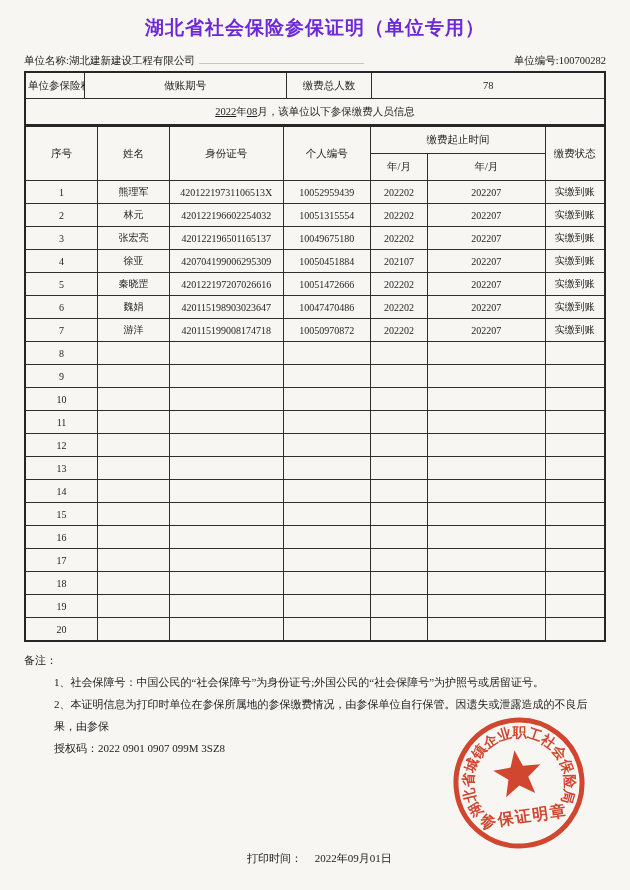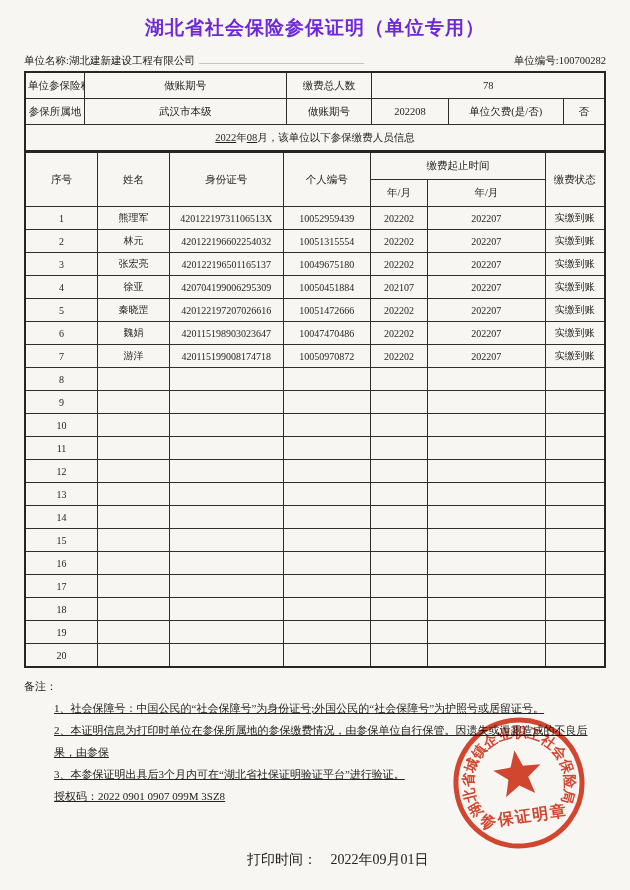--- a/index.html
+++ b/index.html
@@ -32,28 +32,28 @@
     font-size:10.5px;color:#1e1e1e;
   }
   .info-table td{height:25px;}
   .subtitle-cell{height:20px;font-size:10.5px;}
   .subtitle-cell .u{text-decoration:underline;}
   .main-table{margin-top:-1px;}
   .main-table thead td{height:26px;}
   .main-table tbody td{height:22px;font-size:10px;}
   .notes{margin-top:7px;font-size:11px;line-height:22px;color:#222;}
   .note-head{padding-left:0;}
-  .note-item{padding-left:30px;text-decoration:underline;}
+  .note-item{padding-left:30px;}
   .stamp{
     position:absolute;left:434px;top:698px;width:170px;height:170px;
     transform:rotate(-8deg);opacity:.93;mix-blend-mode:multiply;
     pointer-events:none;
   }
   .print-line{
-    position:absolute;left:247px;top:851px;font-size:14px;color:#222;
+    position:absolute;left:247px;top:851px;font-size:11px;color:#222;
   }
   .print-line .val{margin-left:10px;}
 </style>
 </head>
 <body>
 
 <div class="page">
 
   <div class="title">湖北省社会保险参保证明（单位专用）</div>
 
@@ -74,28 +74,20 @@
       <col style="width:13.2%">
         <col style="width:19.8%">
         <col style="width:7.2%">
     </colgroup>
     <tbody>
         <tr>
       <td>单位参保险种</td>
       <td>做账期号</td>
       <td>缴费总人数</td>
       <td colspan="3">78</td>
-    </tr>
-    <tr>
-      <td>参保所属地</td>
-      <td>武汉市本级</td>
-      <td>做账期号</td>
-      <td>202208</td>
-      <td>单位欠费(是/否)</td>
-      <td>否</td>
     </tr>
     <tr>
       <td colspan="6" class="subtitle-cell">
         <span class="u">2022</span><span>年</span><span class="u">08</span><span>月，该单位以下参保缴费人员信息</span>
       </td>
     </tr>
   </tbody>
     </table>
 
   <table class="doc-table main-table">
@@ -303,21 +295,20 @@
           <td></td>
           <td></td>
         </tr>
       </tbody>
   </table>
 
   <div class="notes">
     <div class="note-head">备注：</div>
     <div class="note-item">1、社会保障号：中国公民的“社会保障号”为身份证号;外国公民的“社会保障号”为护照号或居留证号。</div>
     <div class="note-item">2、本证明信息为打印时单位在参保所属地的参保缴费情况，由参保单位自行保管。因遗失或泄露造成的不良后果，由参保</div>
-    <div class="note-item">3、本参保证明出具后3个月内可在“湖北省社保证明验证平台”进行验证。</div>
     <div class="note-item">授权码：2022 0901 0907 099M 3SZ8</div>
   </div>
 
   <div class="stamp">
     <svg xmlns="http://www.w3.org/2000/svg" xmlns:xlink="http://www.w3.org/1999/xlink" viewBox="0 0 170 170" width="170" height="170">
       <circle cx="85" cy="85" r="63" fill="none" stroke-width="5" stroke="#d53a20"></circle>
       <path id="ring-path" d="M 47.3 111.4 A 46 46 0 1 1 122.7 111.4" fill="none"></path>
       <polygon points="108.8,69.3 91.2,68.5 85,52 78.8,68.5 61.2,69.3 75,80.2 70.3,97.2 85,87.5 99.7,97.2 95,80.2" fill="#d53a20"></polygon>
       <text font-size="14" font-weight="bold" fill="#d53a20">
         <textPath href="#ring-path" xlink:href="#ring-path" startOffset="50%" text-anchor="middle" textLength="196" lengthAdjust="spacingAndGlyphs">湖北省城镇企业职工社会保险局</textPath>

